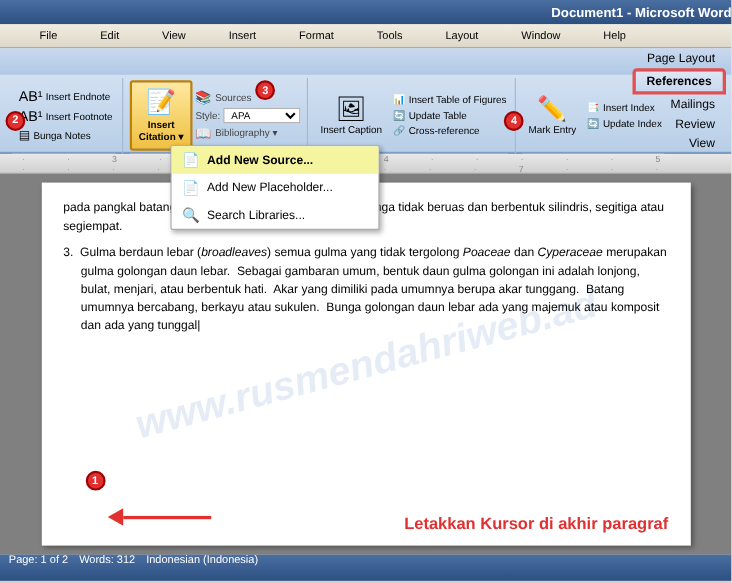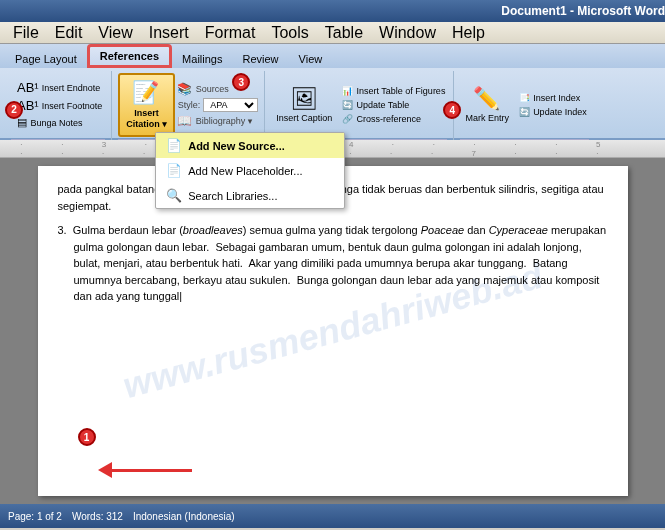--- a/index.html
+++ b/index.html
@@ -21,40 +21,42 @@
     .menu-bar {
       background: linear-gradient(to bottom, #f0ece0, #ddd8c8);
       height: 22px;
       display: flex;
       align-items: center;
       padding: 0 5px;
       border-bottom: 1px solid #999;
     }
     .menu-item {
       padding: 2px 8px;
-      font-size: 16px;
+      font-size: 10px;
       cursor: pointer;
       color: #000;
+      margin-left: 23px;
     }
 
     
     .ribbon {
       background: linear-gradient(to bottom, #dce6f5, #b8cfe8);
       border-bottom: 2px solid #7a9cc5;
       height: 96px;
       display: flex;
       flex-direction: column;
       position: relative;
     }
     .ribbon-tab-bar {
       height: 24px;
       display: flex;
       align-items: flex-end;
       padding: 0 5px;
       background: linear-gradient(to bottom, #c9d9ee, #b0c8e5);
+      flex-direction: column;
     }
     .ribbon-tab {
       padding: 3px 10px;
       font-size: 11px;
       cursor: pointer;
       border-radius: 3px 3px 0 0;
       color: #000;
     }
 
     .ribbon-content {
@@ -258,21 +260,20 @@
       bottom: 50px;
       left: 40px;
       z-index: 6;
     }
 
     
     .status-bar {
       height: 24px;
       background: linear-gradient(to bottom, #4a6fa1, #2c4f82);
       display: flex;
-      align-items: center;
       padding: 0 8px;
       color: white;
       font-size: 10px;
       gap: 10px;
     }
 
     
     .vgroup {
       display: flex;
       flex-direction: column;
@@ -294,21 +295,21 @@
     .sources-label {
       font-size: 9px;
       color: #444;
     }
     .select-box {
       border: 1px solid #aaa;
       background: white;
       font-size: 9px;
       padding: 0 2px;
       height: 14px;
-      width: 55px;
+      width: 70px;
     }
 
     .ribbon-big-btn {
       display: flex;
       flex-direction: column;
       align-items: center;
       justify-content: center;
       padding: 3px 5px;
       cursor: pointer;
       font-size: 9px;
@@ -360,21 +361,21 @@
   <span>Document1 - Microsoft Word</span>
 </div>
 
 <div class="menu-bar">
   <span class="menu-item">File</span>
   <span class="menu-item">Edit</span>
   <span class="menu-item">View</span>
   <span class="menu-item">Insert</span>
   <span class="menu-item">Format</span>
   <span class="menu-item">Tools</span>
-  <span class="menu-item">Table</span>
+  <span class="menu-item">Layout</span>
   <span class="menu-item">Window</span>
   <span class="menu-item">Help</span>
 </div>
 
 <div class="ribbon">
 
   <div class="ribbon-tab-bar">
     <span class="ribbon-tab">Page Layout</span>
     <span class="ribbon-tab references-tab-highlight" style="border: 3px solid #e05050; border-radius: 4px 4px 0 0;">References</span>
     <span class="ribbon-tab">Mailings</span>
@@ -512,20 +513,22 @@
     <div class="doc-text">
       <p>pada pangkal batang, bentuk daun seperti pita, tangkai bunga tidak beruas dan berbentuk silindris, segitiga atau segiempat.</p>
       <p class="num-item">3.&nbsp;&nbsp;Gulma berdaun lebar (<span class="italic">broadleaves</span>) semua gulma yang tidak tergolong <span class="italic">Poaceae</span> dan <span class="italic">Cyperaceae</span> merupakan gulma golongan daun lebar.&nbsp; Sebagai gambaran umum, bentuk daun gulma golongan ini adalah lonjong, bulat, menjari, atau berbentuk hati.&nbsp; Akar yang dimiliki pada umumnya berupa akar tunggang.&nbsp; Batang umumnya bercabang, berkayu atau sukulen.&nbsp; Bunga golongan daun lebar ada yang majemuk atau komposit dan ada yang tunggal|</p>
     </div>
 
     <div class="arrow-annotation">
       <div class="arrow-head"></div>
       <div class="arrow-line"></div>
     </div>
 
+    <div class="annotation-text">Letakkan Kursor di akhir
+paragraf</div>
 
     <div class="doc-badge-1">
       <span class="badge">1</span>
     </div>
   </div>
 </div>
 
 <div class="status-bar">
   <span>Page: 1 of 2</span>
   <span>Words: 312</span>

